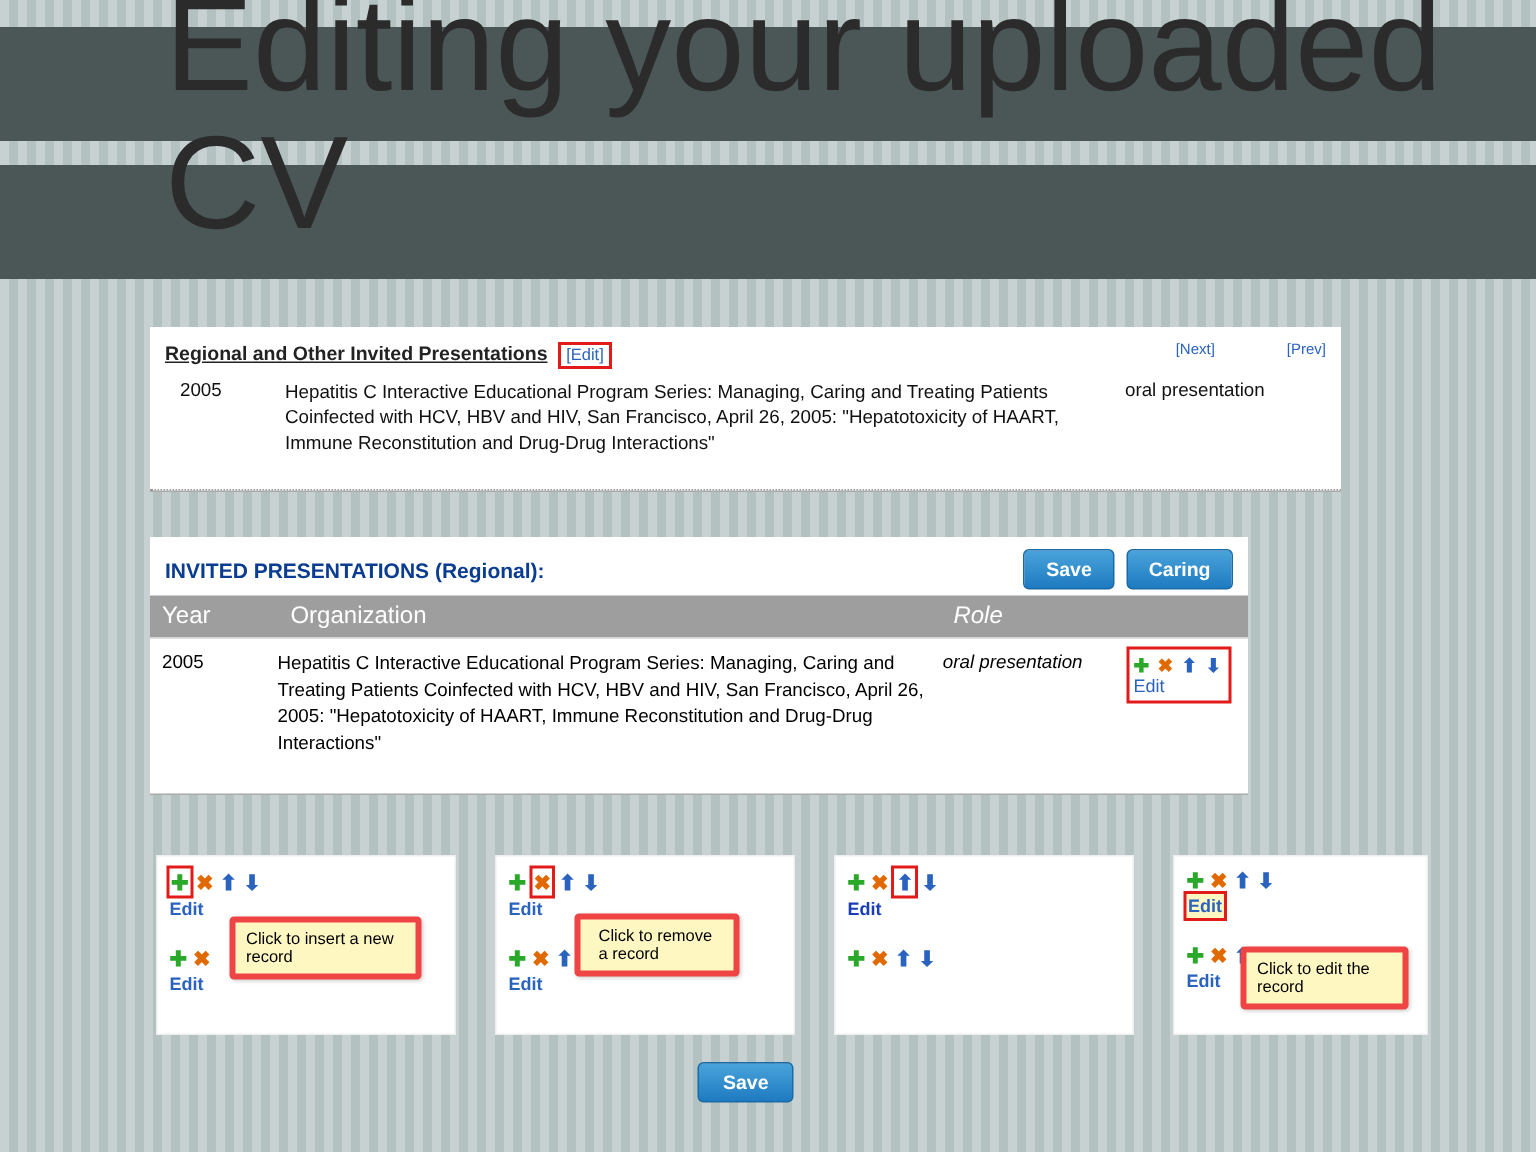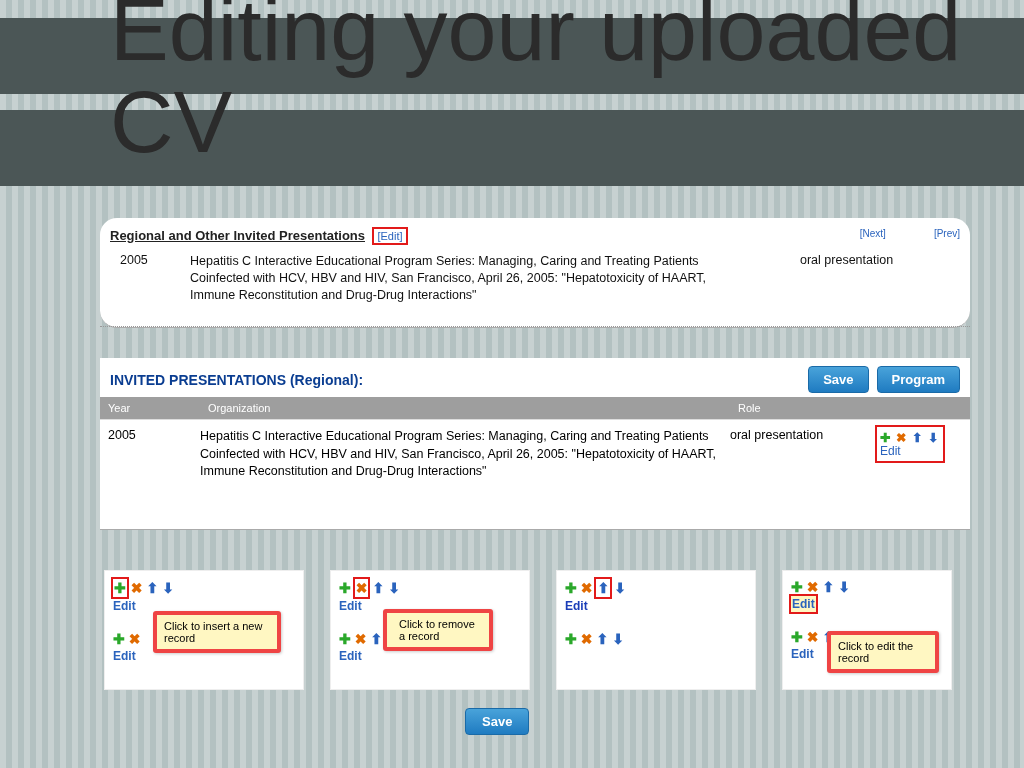--- a/index.html
+++ b/index.html
@@ -6,41 +6,41 @@
     body { width:1024px; height:768px; overflow:hidden;
       background: repeating-linear-gradient(90deg, #c7d1d1 0 6px, #b3c1c1 6px 12px);
     }
     .dark-band { position:absolute; left:0; right:0; background:#4b5656; }
     .band1 { top:18px; height:76px; }
     .band2 { top:110px; height:76px; }
     .slide-title { position:absolute; left:110px; top:-16px; font-size:88px; color:#2b2b2b; line-height:1.05; font-weight:400; font-family: "Helvetica Neue", Helvetica, Arial, sans-serif; }
 
     
     .panel { position:absolute; background:#fff; border-bottom:1px solid #aaa; }
-    .panel1 { left:100px; top:218px; width:870px; height:110px;border-radius:17px; }
+    .panel1 { left:100px; top:218px; width:794px; height:110px; }
     .panel1 .sec-title { font-family: Helvetica, Arial, sans-serif; font-size:13px; font-weight:bold; color:#222; text-decoration:underline; display:inline-block; margin:10px 0 6px 10px; }
     .panel1 .edit-link { display:inline-block; font-size:11px; color:#2a63bd; margin-left:6px; padding:0 2px; }
     .redbox { outline:2px solid #e21a1a; outline-offset:1px; }
     .panel1 .nav { float:right; margin:10px 10px 0 0; font-size:10px; }
     .panel1 .nav a { color:#2a63bd; text-decoration:none;padding-left:48px; }
     .row1 { display:flex; padding:4px 10px 8px 20px; font-size:12.5px; color:#111; }
     .row1 .yr { width:70px; flex:none; }
     .row1 .desc { width:560px; flex:none; line-height:1.35; }
     .row1 .role { margin-left:auto; width:160px; text-align:left; }
     .dotline { position:absolute; left:0; right:0; bottom:0; border-top:1px dotted #999; }
 
     
-    .panel2 { left:100px; top:358px; width:870px; height:172px; background:#fff; }
+    .panel2 { left:100px; top:358px; width:732px; height:172px; background:#fff; }
     .panel2 .hdr { padding:8px 10px 4px 10px; display:flex; align-items:center; }
     .panel2 .hdr .ttl { font-size:14px; font-weight:bold; color:#0a3d91; }
     .panel2 .hdr .btns { margin-left:auto; display:flex; gap:8px; }
     .btn { background:linear-gradient(#49a3da,#1f7bc1); color:#fff; font-size:13px; font-weight:bold; border:1px solid #1a6aa7; border-radius:4px; padding:5px 14px; cursor:pointer; }
-    .thead { display:flex; background:#9e9e9e; color:#fff; font-size:11px; }
+    .thead { display:flex; background:#9e9e9e; color:#fff; font-size:16px; }
     .thead div { padding:5px 8px; }
-    .c-year{width:100px;} .c-org{width:530px;} .c-role{width:140px;} .c-act{width:100px;}
+    .c-year{width:100px;} .c-org{width:530px;} .c-role{width:140px;font-style:italic;} .c-act{width:100px;}
     .trow { display:flex; font-size:12.5px; border-top:1px solid #ddd; padding:8px 0; }
     .trow .c-org { line-height:1.4; }
     .action-cell { width:100px; padding:0 8px; }
     .act-icons { display:flex; gap:4px; align-items:center; }
     .act-icons span { width:12px; height:12px; display:inline-block; }
     .plus { color:#2aa82a; font-weight:bold; }
     .del  { color:#e06a00; font-weight:bold; }
     .up,.down { color:#2a63bd; font-weight:bold; }
     .editlnk { color:#2a63bd; font-size:12px; display:block; margin-top:2px; }
     .actbox { display:inline-block; padding:2px; }
@@ -78,21 +78,21 @@
     <div class="role">oral presentation</div>
   </div>
   <div class="dotline"></div>
 </div>
 
 <div class="panel panel2">
   <div class="hdr">
     <div class="ttl">INVITED PRESENTATIONS (Regional):</div>
     <div class="btns">
       <button class="btn">Save</button>
-      <button class="btn">Program</button>
+      <button class="btn">Caring</button>
     </div>
   </div>
   <div class="thead">
     <div class="c-year">Year</div>
     <div class="c-org">Organization</div>
     <div class="c-role">Role</div>
     <div class="c-act"></div>
   </div>
   <div class="trow">
     <div class="c-year" style="padding-left:8px;">2005</div>

